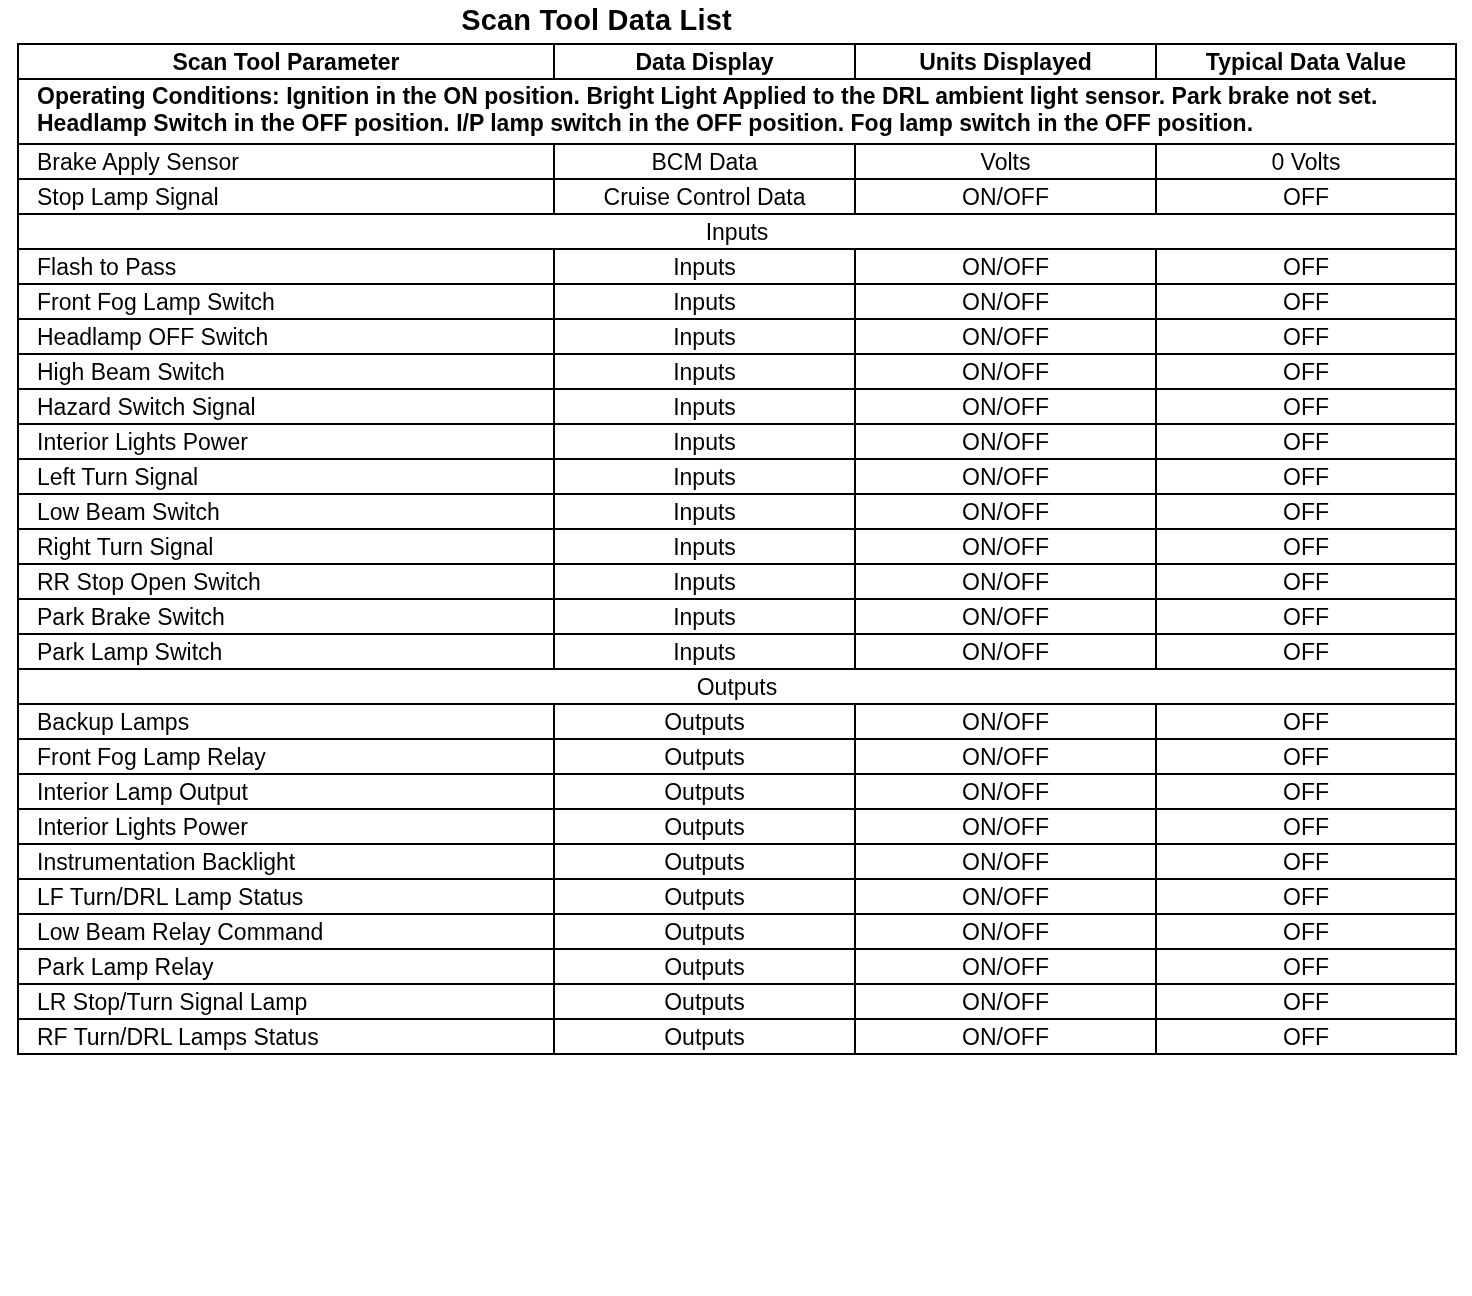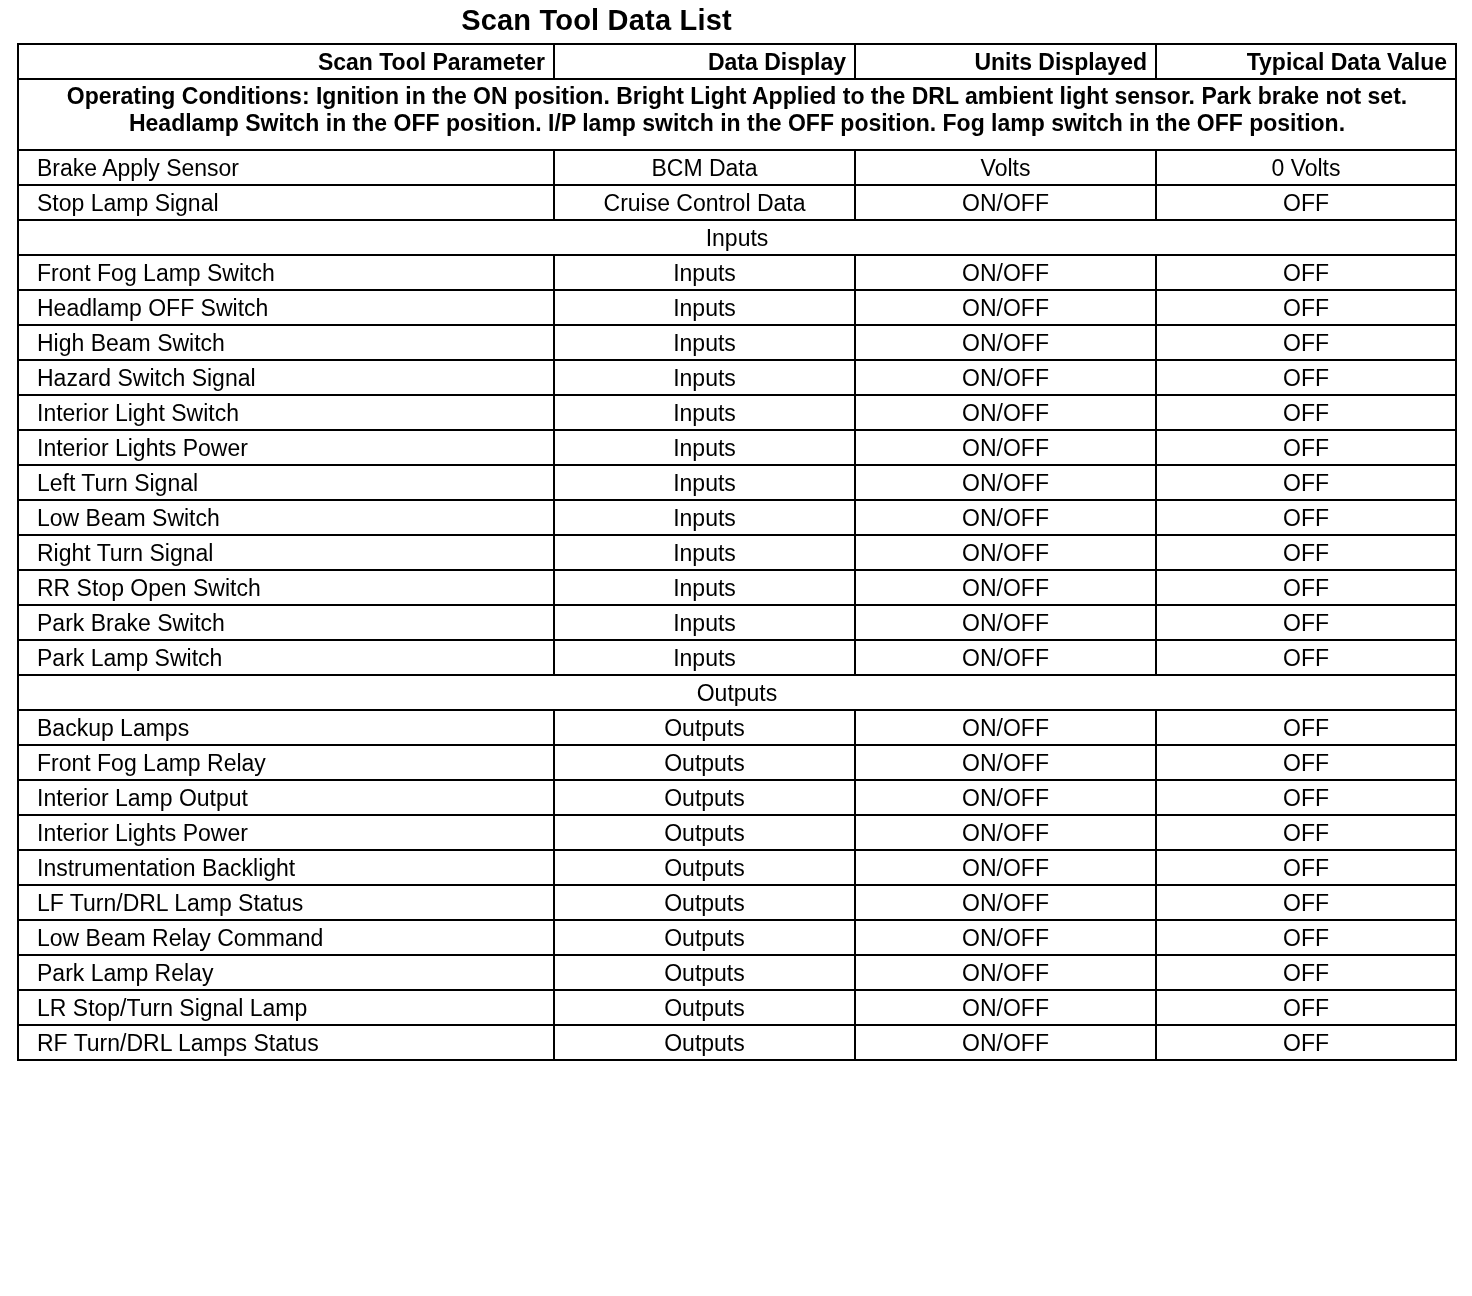--- a/index.html
+++ b/index.html
@@ -1,23 +1,23 @@
 <!DOCTYPE html>
 <html><head>
 <meta charset="utf-8">
 <style>
   html, body { margin: 0; padding: 0; background: #ffffff; }
   body { width: 1472px; height: 1296px; position: relative; font-family: "Liberation Sans", sans-serif; color: #000; }
   .title { position: absolute; left: 0; top: 4px; width: 1193px; text-align: center; font-weight: bold; font-size: 29px; letter-spacing: 0.2px; }
   table.scan { position: absolute; left: 17px; top: 43px; width: 1438px; border-collapse: collapse; table-layout: fixed; }
   table.scan td, table.scan th { border: 2.5px solid #000; font-size: 23px; height: 33px; padding: 0 8px; vertical-align: middle; line-height: 26px; }
-  table.scan th { font-weight: bold; text-align: right; height: 33px; }
+  table.scan th { font-weight: bold; text-align: center; height: 33px; }
   table.scan td.param { text-align: left; padding-left: 18px; }
   table.scan td.center { text-align: center; }
-  table.scan td.conditions { font-weight: bold; text-align: center; padding: 3px 18px 12px 18px; line-height: 27px; height: auto; }
+  table.scan td.conditions { font-weight: bold; text-align: left; padding: 3px 18px 6px 18px; line-height: 27px; height: auto; }
   table.scan td.section { text-align: center; }
   col.c1 { width: 536px; } col.c2 { width: 301px; } col.c3 { width: 301px; } col.c4 { width: 300px; }
 </style>
 </head>
 <body>
 
 <div class="title">Scan Tool Data List</div>
 
 <table class="scan">
   <colgroup>
@@ -47,45 +47,45 @@
       <tr>
         <td class="param">Stop Lamp Signal</td>
         <td class="center">Cruise Control Data</td>
         <td class="center">ON/OFF</td>
         <td class="center">OFF</td>
       </tr>
       <tr>
         <td colspan="4" class="section">Inputs</td>
       </tr>
       <tr>
+        <td class="param">Flash to Pass</td>
+        <td class="center">Inputs</td>
+        <td class="center">ON/OFF</td>
+        <td class="center">OFF</td>
+      </tr>
+      <tr>
         <td class="param">Front Fog Lamp Switch</td>
         <td class="center">Inputs</td>
         <td class="center">ON/OFF</td>
         <td class="center">OFF</td>
       </tr>
       <tr>
         <td class="param">Headlamp OFF Switch</td>
         <td class="center">Inputs</td>
         <td class="center">ON/OFF</td>
         <td class="center">OFF</td>
       </tr>
       <tr>
         <td class="param">High Beam Switch</td>
         <td class="center">Inputs</td>
         <td class="center">ON/OFF</td>
         <td class="center">OFF</td>
       </tr>
       <tr>
         <td class="param">Hazard Switch Signal</td>
-        <td class="center">Inputs</td>
-        <td class="center">ON/OFF</td>
-        <td class="center">OFF</td>
-      </tr>
-      <tr>
-        <td class="param">Interior Light Switch</td>
         <td class="center">Inputs</td>
         <td class="center">ON/OFF</td>
         <td class="center">OFF</td>
       </tr>
       <tr>
         <td class="param">Interior Lights Power</td>
         <td class="center">Inputs</td>
         <td class="center">ON/OFF</td>
         <td class="center">OFF</td>
       </tr>

